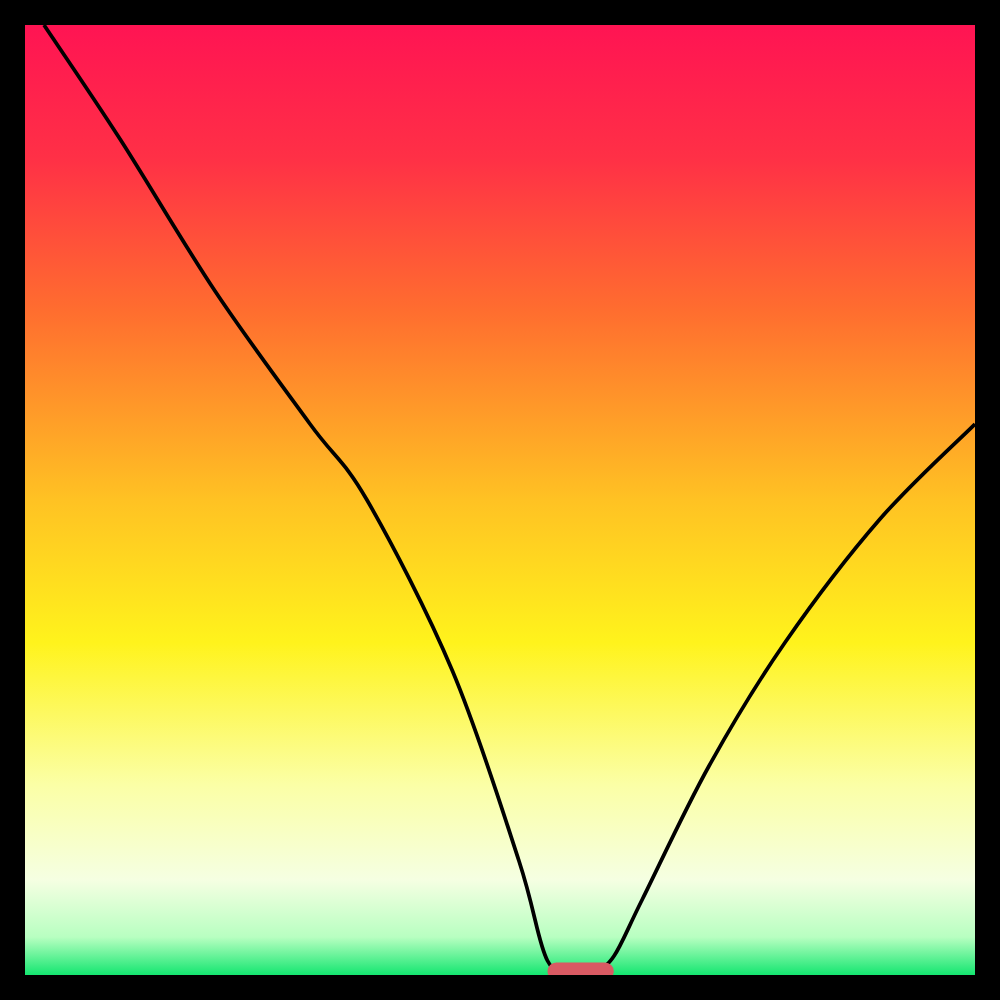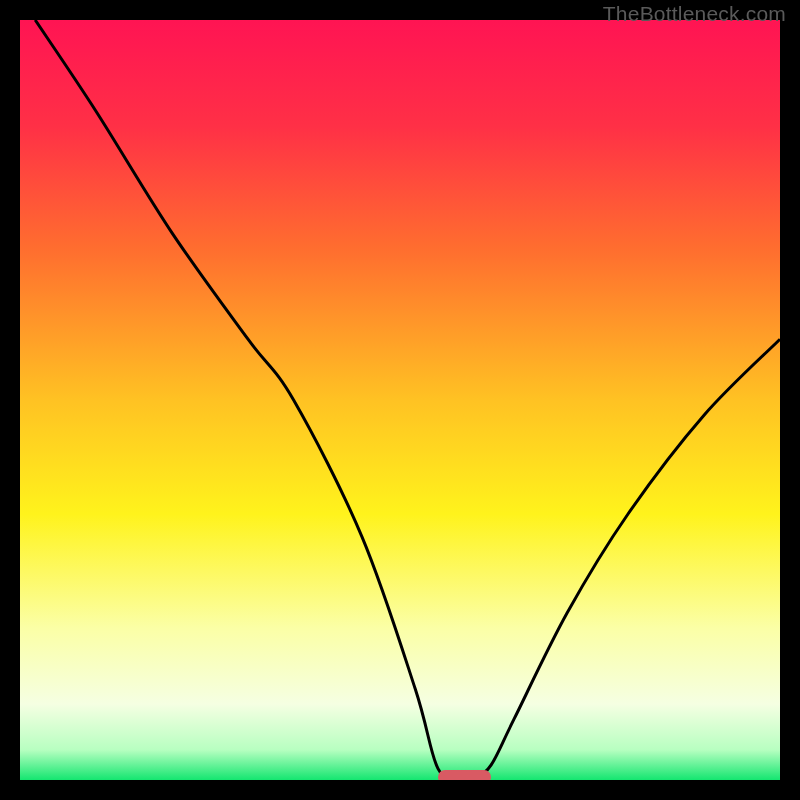--- a/index.html
+++ b/index.html
@@ -55,21 +55,20 @@
     position: absolute;
     height: 14px;
     border-radius: 7px;
     z-index: 4;
   }
 </style>
 </head>
 <body>
 
 <div class="frame">
-  <div class="watermark">TheBottleneck.com</div>
 
   <div class="plot-area">
     <div class="gradient" id="grad" style="background: linear-gradient(rgb(255, 20, 83) 0%, rgb(255, 48, 70) 14%, rgb(255, 109, 47) 30%, rgb(255, 194, 35) 50%, rgb(255, 243, 28) 65%, rgb(251, 255, 166) 80%, rgb(245, 255, 226) 90%, rgb(184, 255, 193) 96%, rgb(20, 230, 112) 100%);"></div>
 
     <svg class="curve" viewBox="0 0 760 760" preserveAspectRatio="none">
       <path id="curve-path" d="M 15.200000000000001 0 C 25.333333333333336 15.200000000000008, 53.2 55.73333333333337, 76 91.20000000000005 C 98.8 126.66666666666671, 126.66666666666667 174.80000000000007, 152 212.80000000000007 C 177.33333333333334 250.80000000000007, 207.73333333333335 291.33333333333337, 228 319.20000000000005 C 248.26666666666665 347.0666666666667, 254.59999999999997 347.06666666666666, 273.59999999999997 380 C 292.59999999999997 412.93333333333334, 321.73333333333335 468.66666666666663, 342 516.8 C 362.26666666666665 564.9333333333333, 382.5333333333333 630.1666666666666, 395.2 668.8 C 407.8666666666667 707.4333333333333, 410.4000000000001 734.0333333333333, 418.00000000000006 748.6 C 425.6 763.1666666666667, 434.46666666666664 754.9333333333334, 440.79999999999995 756.2 C 447.13333333333327 757.4666666666667, 450.93333333333334 758.1, 456 756.2 C 461.06666666666666 754.3000000000001, 464.8666666666667 754.3, 471.2 744.8 C 477.5333333333333 735.3, 481.33333333333337 724.5333333333334, 494 699.2 C 506.66666666666663 673.8666666666667, 528.1999999999999 627, 547.1999999999999 592.8 C 566.1999999999999 558.5999999999999, 585.2 526.9333333333333, 608 494 C 630.8 461.06666666666666, 658.6666666666666 424.3333333333333, 684 395.2 C 709.3333333333334 366.06666666666666, 747.3333333333334 331.8666666666667, 760 319.20000000000005" fill="none" stroke="#000" stroke-width="3"></path>
     </svg>
 
     <div class="marker" id="opt-marker" style="left: 418px; width: 53.2px; bottom: -4px; background: rgb(217, 90, 99);"></div>
   </div>

